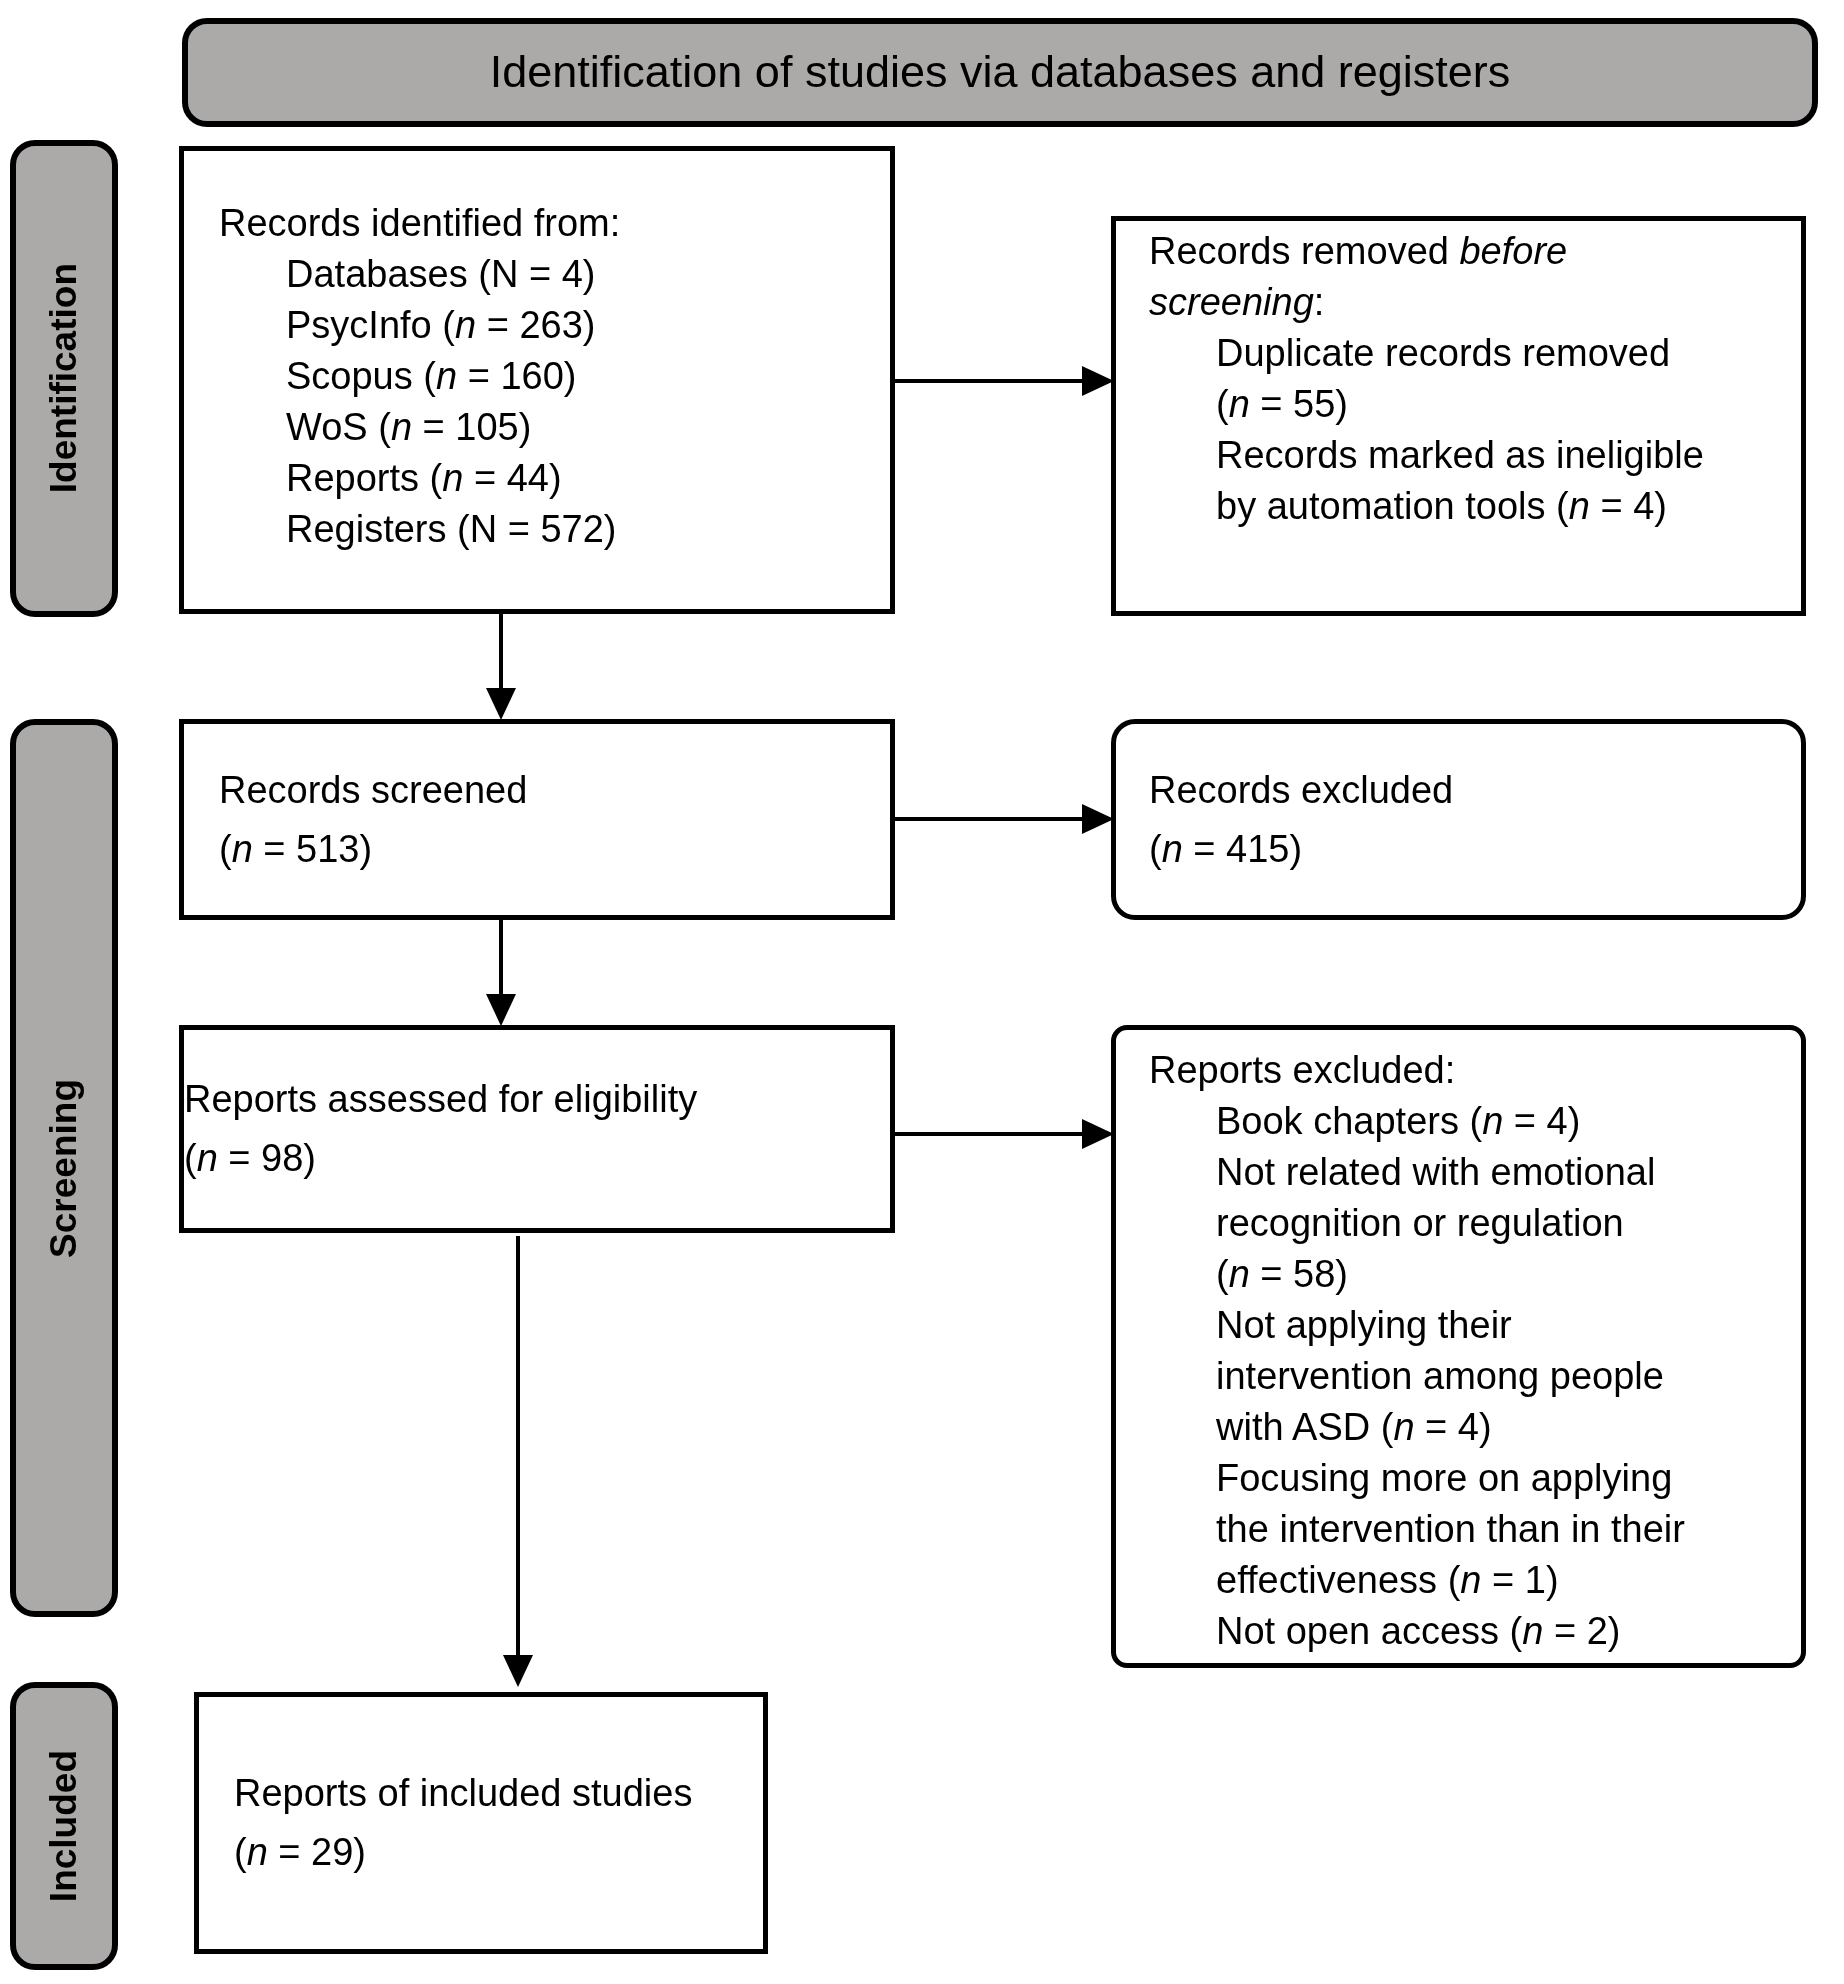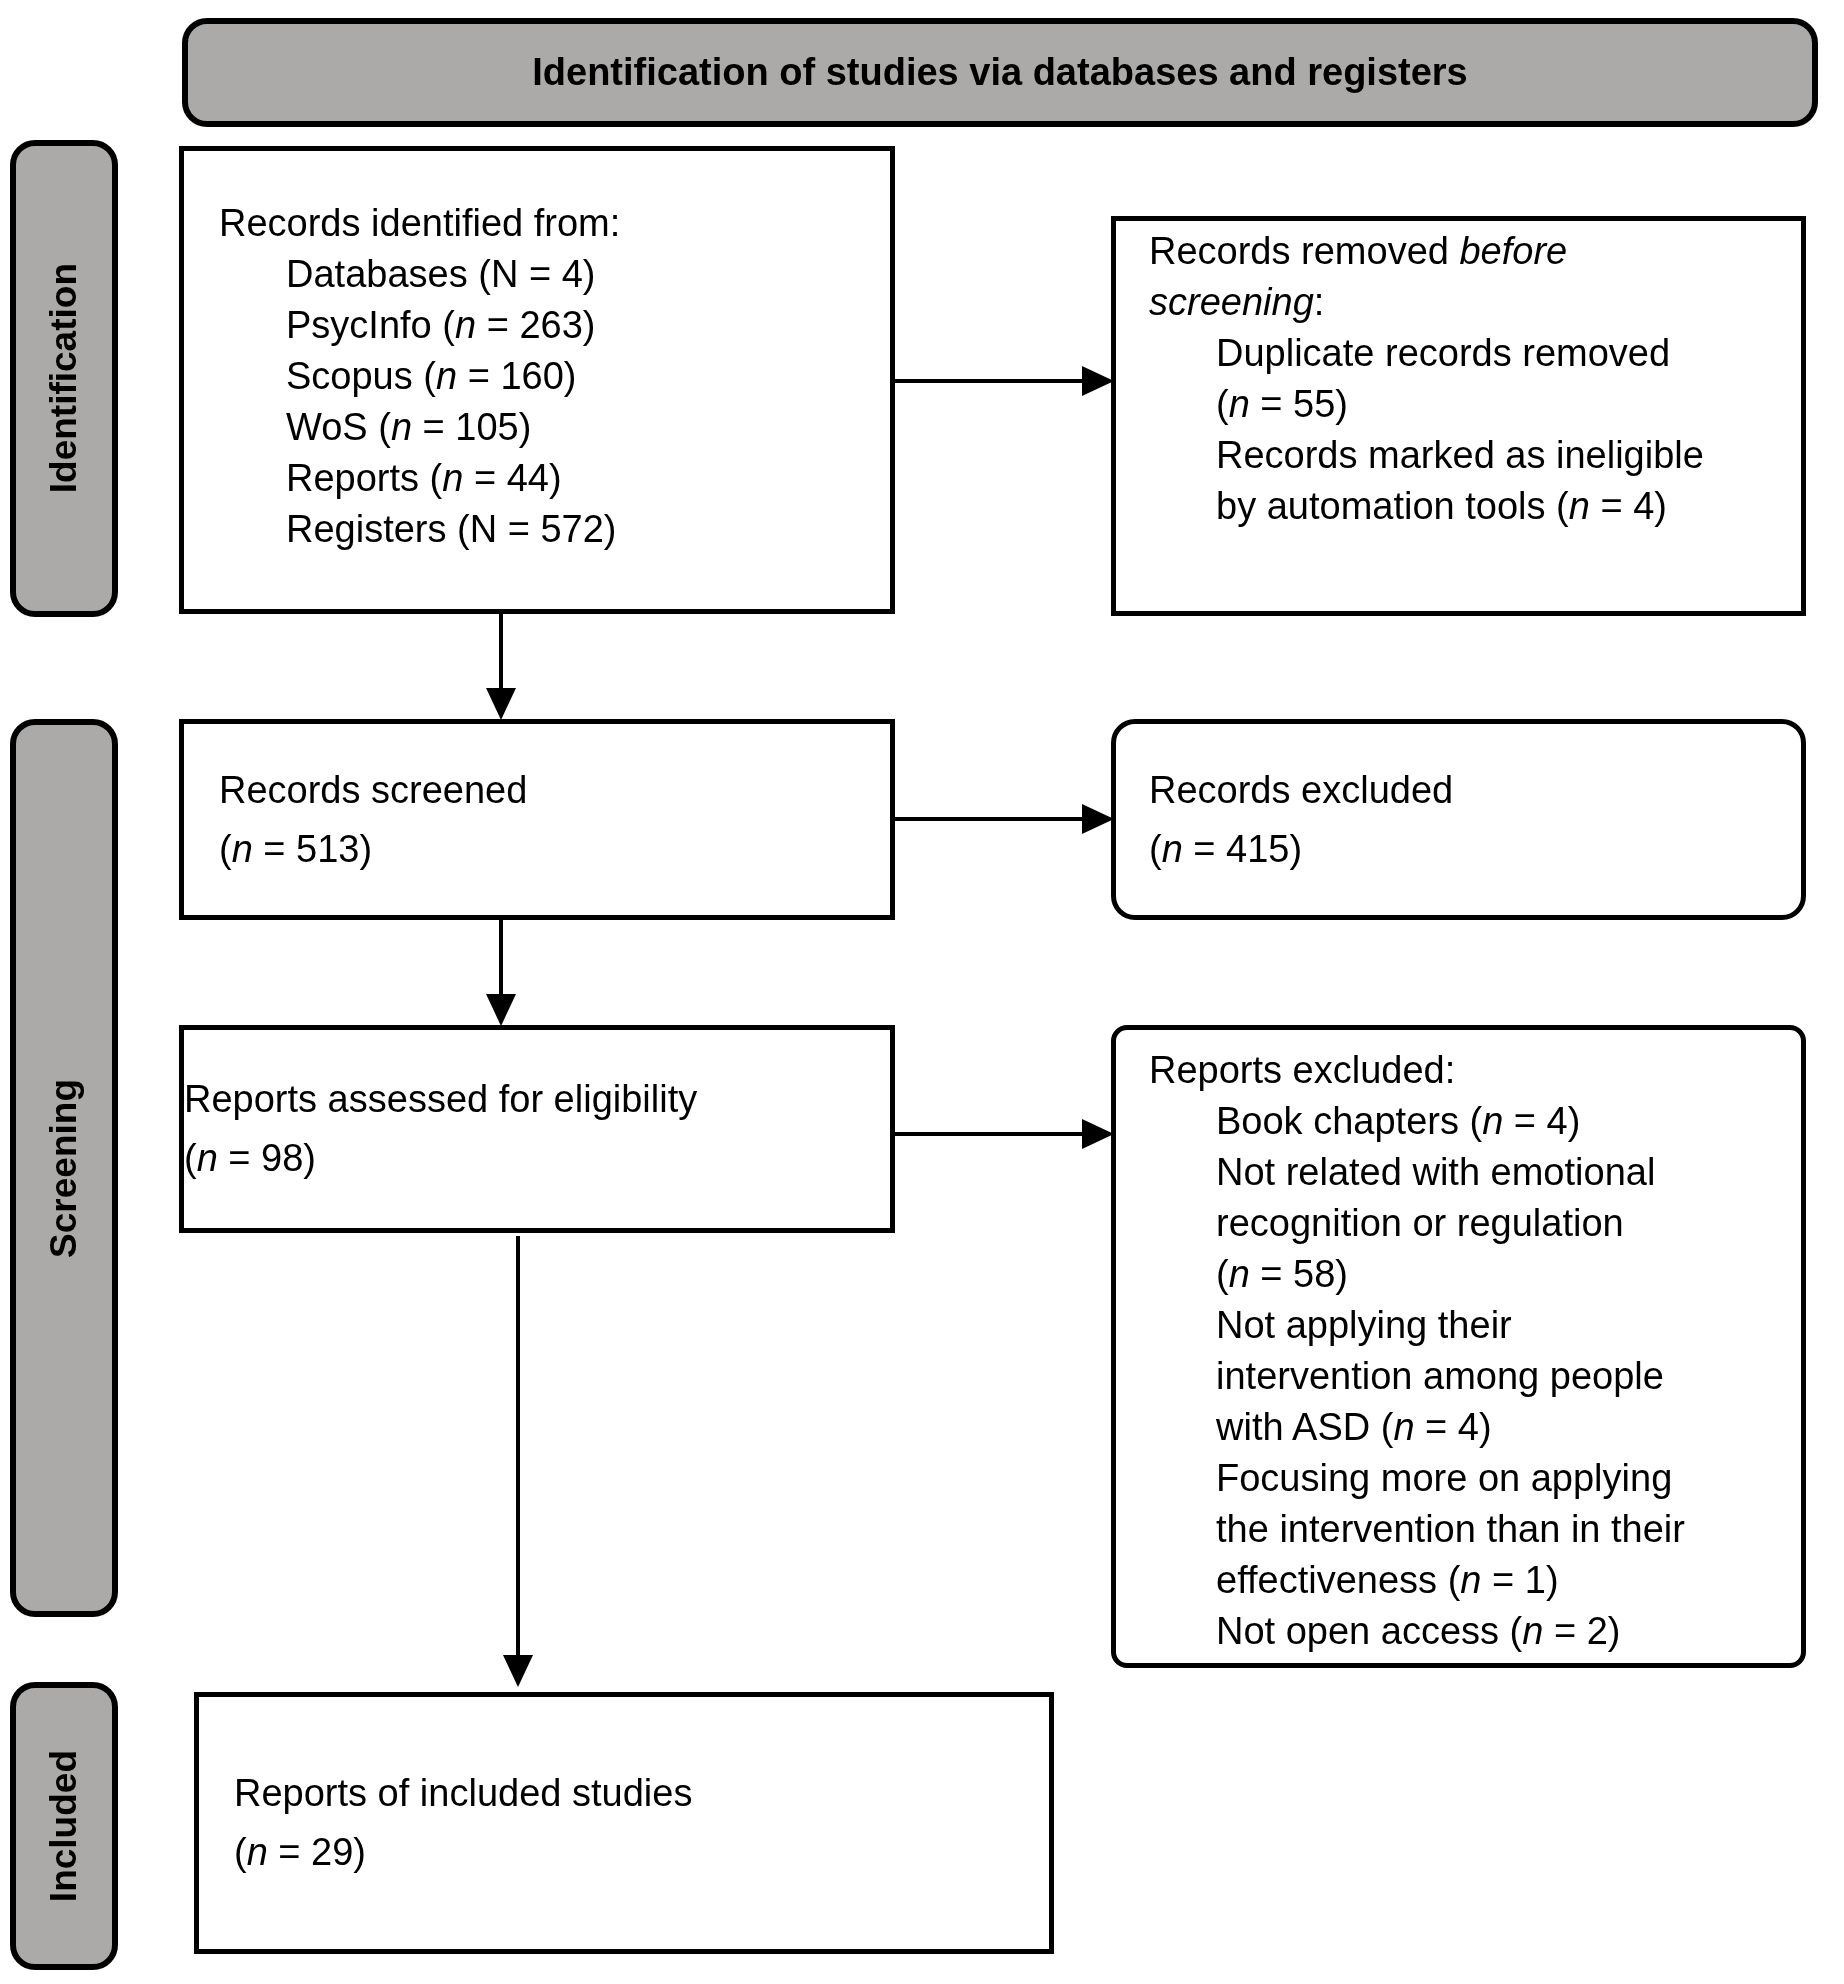--- a/index.html
+++ b/index.html
@@ -14,21 +14,21 @@
   .gray{
     position:absolute;
     background:#ACA9A9;
     border:6.9px solid #000000;
     border-radius:25px;
     box-sizing:border-box;
     display:flex;align-items:center;justify-content:center;
   }
   .banner{
     left:182px;top:17.7px;width:1636px;height:109px;
-    font-size:38px;font-weight:bold;text-align:center;
+    font-size:45px;font-weight:normal;text-align:center;
   }
   .vlabel{font-size:37px;font-weight:bold;}
   .vlabel span{writing-mode:vertical-rl;transform:rotate(180deg);white-space:nowrap;}
   .lbl-identification{left:10.3px;top:140px;width:108px;height:477px;}
   .lbl-screening{left:10.3px;top:719px;width:108px;height:898px;}
   .lbl-included{left:10.3px;top:1682px;width:108px;height:288px;}
 
   
   .wbox{
     position:absolute;
@@ -37,21 +37,21 @@
     box-sizing:border-box;
     font-size:38px;line-height:51px;
   }
   .centered{display:flex;flex-direction:column;justify-content:center;gap:8px;}
   .box-identified{left:179px;top:146px;width:716px;height:468px;padding:47px 16px 0 35px;}
   .box-removed{left:1111px;top:216px;width:695px;height:400px;padding:4.6px 15px 0 33px;}
   .box-screened{left:179px;top:719px;width:716px;height:201px;padding-left:35px;}
   .box-excluded{left:1111px;top:719px;width:695px;height:201px;padding-left:33px;border-radius:24px;}
   .box-assessed{left:179px;top:1025px;width:716px;height:208px;}
   .box-rexcluded{left:1111px;top:1025px;width:695px;height:643px;padding:15px 15px 0 33px;border-radius:16px;}
-  .box-included{left:194px;top:1692px;width:860px;height:262px;padding-left:35px;}
+  .box-included{left:194px;top:1692px;width:574px;height:262px;padding-left:35px;}
 
   .line{white-space:nowrap;}
   .line.ind{padding-left:67px;}
   .it{font-style:italic;}
 
   
   .hline{position:absolute;height:4px;background:#000000;}
   .vline{position:absolute;width:4px;background:#000000;}
   .ah-right{position:absolute;width:0;height:0;
     border-left:32px solid #000000;border-top:15px solid transparent;border-bottom:15px solid transparent;}

